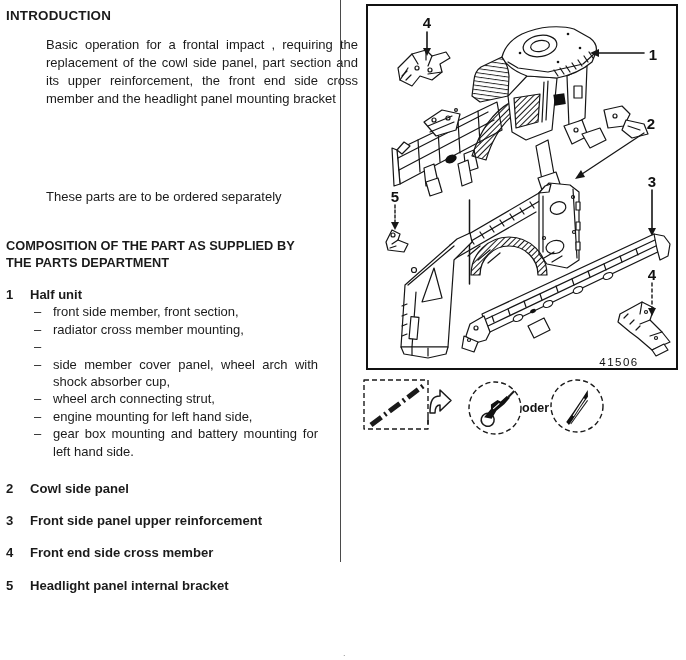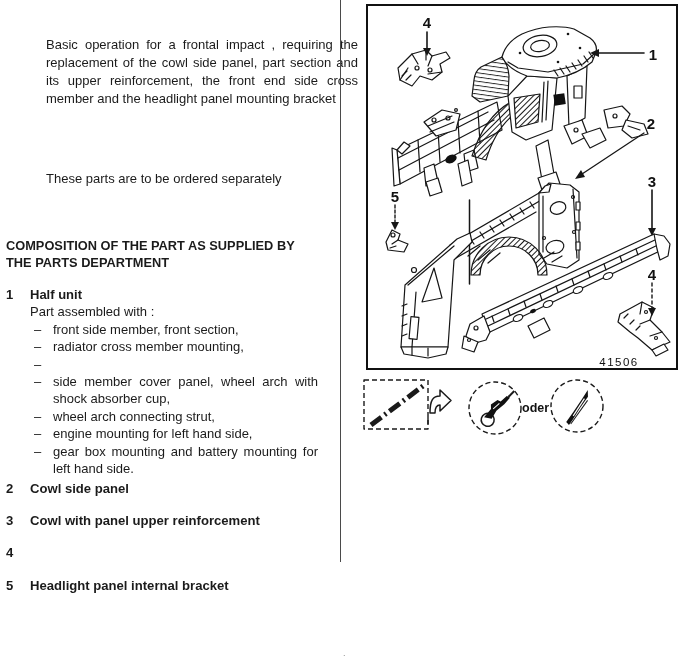--- a/index.html
+++ b/index.html
@@ -30,32 +30,34 @@
   .fignum{font:400 11.5px "Liberation Sans", sans-serif;letter-spacing:1.5px;}
   .oder{font:700 12.5px "Liberation Sans", sans-serif;}
   .artifact{left:343px;top:648px;font-size:9px;color:#8a8a8a;}
   svg *{vector-effect:none;}
 </style>
 </head>
 <body>
 
 <div class="page">
 
+  <div class="abs textcol" style="top:6px">
+    <span class="h-intro">INTRODUCTION</span>
+  </div>
 
   <div class="abs textcol para" style="top:36px">Basic operation for a frontal impact , requiring the replacement of the cowl side panel, part section and its upper reinforcement, the front end side cross member and the headlight panel mounting bracket</div>
-  <div class="abs textcol para" style="top:170px">These parts are to be ordered separately</div>
+  <div class="abs textcol para" style="top:188px">These parts are to be ordered separately</div>
 
   <div class="abs textcol h-comp" style="top:238px">COMPOSITION OF THE PART AS SUPPLIED BY THE PARTS DEPARTMENT</div>
 
   <div class="abs textcol item1-block" style="top:286px">
     <div class="item1-head">
       <span class="num">1</span>
       <span class="name">Half unit</span>
     </div>
-    <div class="sub-intro">Part assembled with :</div>
     <div class="comp-row">
       <span class="dash">–</span>
       <span class="comp-text">front side member, front section,</span>
     </div>
     <div class="comp-row">
       <span class="dash">–</span>
       <span class="comp-text">radiator cross member mounting,</span>
     </div>
     <div class="comp-row">
       <span class="dash">–</span>
@@ -77,24 +79,25 @@
       <span class="comp-text">gear box mounting and battery mounting for left hand side.</span>
     </div>
   </div>
 
   <div class="abs textcol part-item" style="top:481px">
     <span class="num">2</span>
     <span class="name">Cowl side panel</span>
   </div>
   <div class="abs textcol part-item" style="top:513px">
     <span class="num">3</span>
-    <span class="name">Cowl with panel upper reinforcement</span>
+    <span class="name">Front side panel upper reinforcement</span>
   </div>
   <div class="abs textcol part-item" style="top:545px">
     <span class="num">4</span>
+    <span class="name">Front end side cross member</span>
   </div>
   <div class="abs textcol part-item" style="top:578px">
     <span class="num">5</span>
     <span class="name">Headlight panel internal bracket</span>
   </div>
 
   <div class="abs divider"></div>
 
   <div class="abs fig-frame">
     <svg width="308" height="362" viewBox="0 0 308 362">

